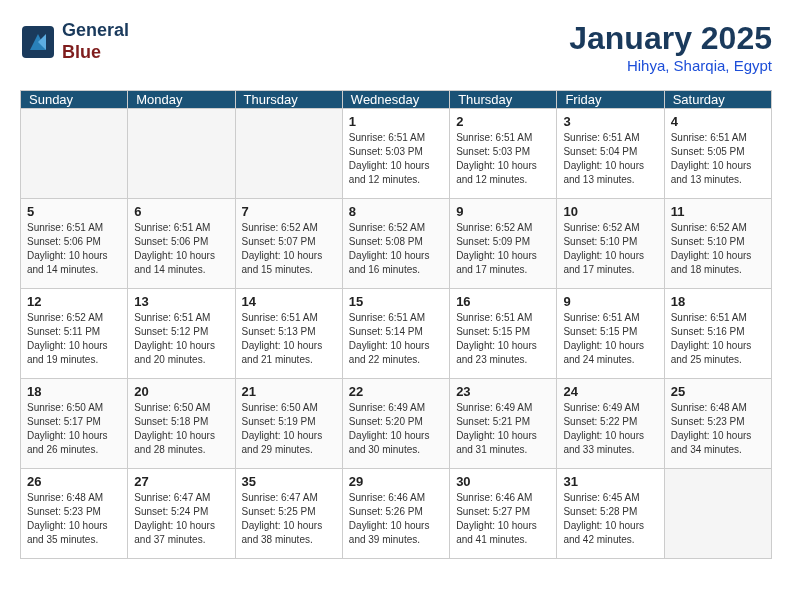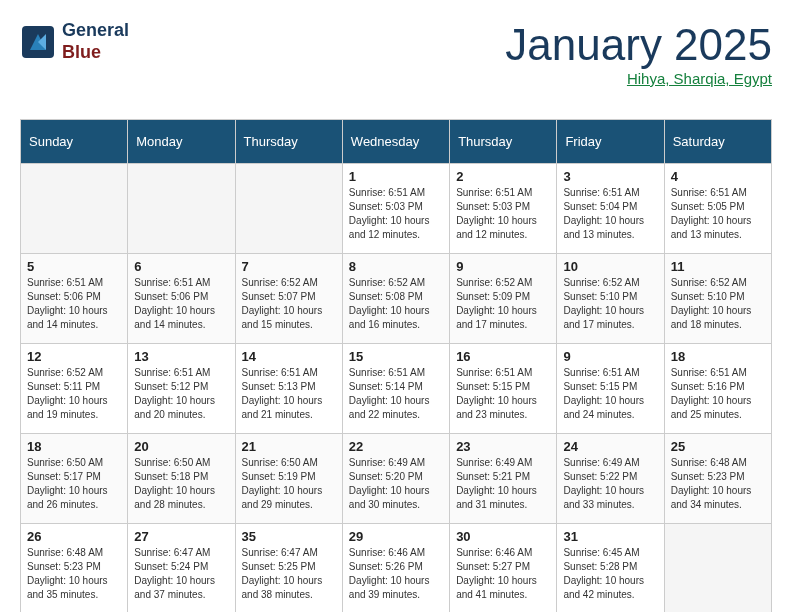--- a/index.html
+++ b/index.html
@@ -7,21 +7,21 @@
       font-family: Arial, sans-serif;
       background: #fff;
       width: 792px;
       min-height: 612px;
       padding: 20px;
     }
     .header {
       display: flex;
       justify-content: space-between;
       align-items: flex-start;
-      margin-bottom: 32px;
+      margin-bottom: 16px;
       gap: 20px;
     }
     .logo {
       display: flex;
       align-items: center;
       gap: 6px;
     }
     .logo-text {
       font-size: 18px;
       font-weight: bold;
@@ -32,39 +32,38 @@
       color: #2980b9;
     }
     .logo-icon {
       width: 36px;
       height: 36px;
     }
     .title-block {
       text-align: right;
     }
     .calendar-title {
-      font-size: 44px;
+      font-size: 32px;
       color: #1a3a5c;
-      font-weight: 400;
+      font-weight: 700;
     }
     .calendar-subtitle {
       font-size: 15px;
-      color: #15803d;
-      text-decoration: underline;
+      color: #1d4ed8;
     }
     table {
       width: 100%;
       border-collapse: collapse;
       table-layout: fixed;
     }
     th {
       background-color: #1a5276;
       color: #fff;
       text-align: left;
-      padding: 14px 8px;
+      padding: 1px 8px;
       font-size: 13px;
       font-weight: normal;
       border: 1px solid #ccc;
     }
     td {
       vertical-align: top;
       border: 1px solid #ccc;
       padding: 5px 6px;
       height: 90px;
       background: #fff;

